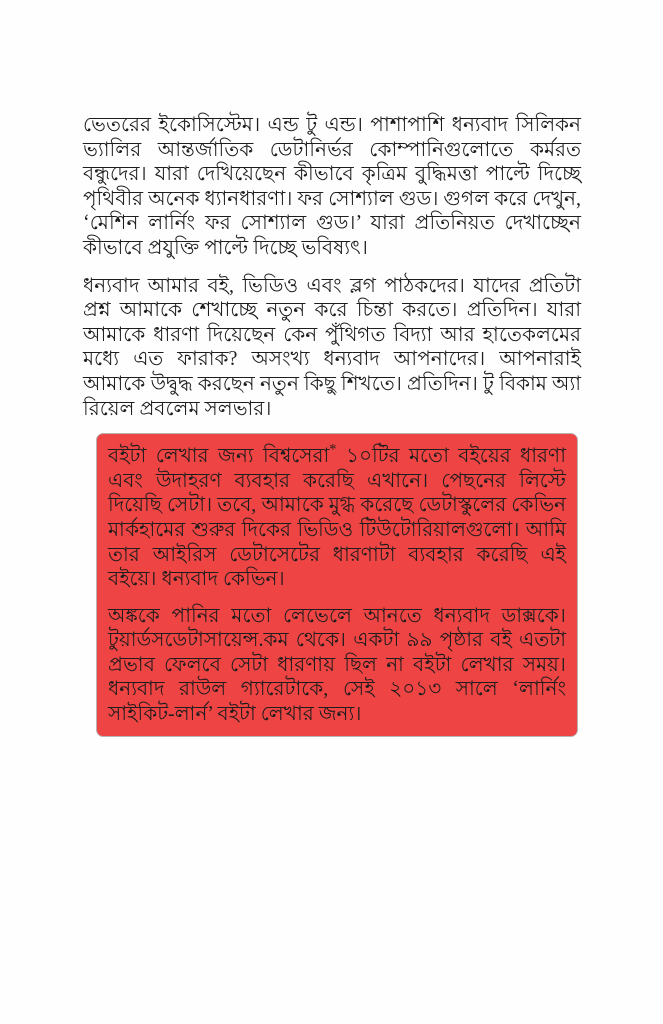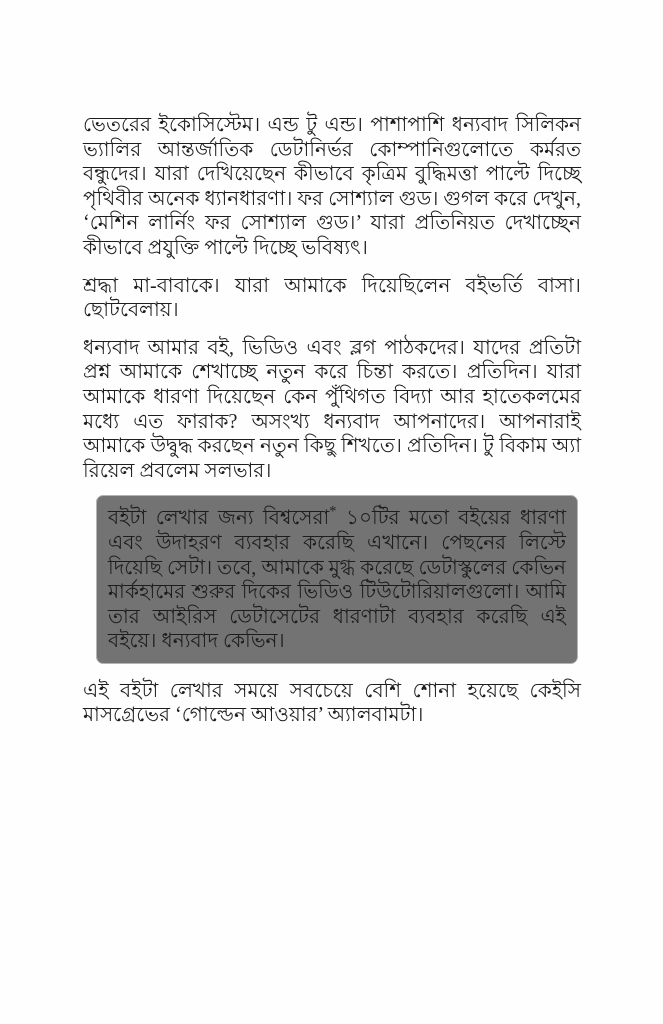--- a/index.html
+++ b/index.html
@@ -23,21 +23,21 @@
     width: 498px;
   }
   .body-para {
     font-size: 20px;
     line-height: 1.23;
     text-align: justify;
     margin: 0 0 13px 0;
     color: #1d1d1d;
   }
   .highlight-box {
-    background: #737373;
+    background: #ef4444;
     border: 1px solid #b4b4b4;
     border-radius: 7px;
     margin: 2px 3px 14px 13px;
     padding: 9px 11px 10px 11px;
   }
   .highlight-box .body-para {
     margin-bottom: 12px;
   }
   .highlight-box .body-para:last-child {
     margin-bottom: 0;
@@ -69,25 +69,24 @@
 </style>
 </head>
 <body>
 
 <div class="page">
   <div class="content">
 
     <p class="body-para">ভেতরের ইকোসিস্টেম। এন্ড টু এন্ড। পাশাপাশি ধন্যবাদ সিলিকন ভ্যালির আন্তর্জাতিক ডেটানির্ভর কোম্পানিগুলোতে কর্মরত বন্ধুদের। যারা দেখিয়েছেন কীভাবে কৃত্রিম বুদ্ধিমত্তা পাল্টে দিচ্ছে পৃথিবীর অনেক ধ্যানধারণা। ফর সোশ্যাল গুড। গুগল করে দেখুন, ‘মেশিন লার্নিং ফর সোশ্যাল গুড।’ যারা প্রতিনিয়ত দেখাচ্ছেন কীভাবে প্রযুক্তি পাল্টে দিচ্ছে ভবিষ্যৎ।</p>
 
 
-    <p class="body-para">শ্রদ্ধা মা-বাবাকে। যারা আমাকে দিয়েছিলেন বইভর্তি বাসা। ছোটবেলায়।</p>
 
     <p class="body-para">ধন্যবাদ আমার বই, ভিডিও এবং ব্লগ পাঠকদের। যাদের প্রতিটা প্রশ্ন আমাকে শেখাচ্ছে নতুন করে চিন্তা করতে। প্রতিদিন। যারা আমাকে ধারণা দিয়েছেন কেন পুঁথিগত বিদ্যা আর হাতেকলমের মধ্যে এত ফারাক? অসংখ্য ধন্যবাদ আপনাদের। আপনারাই আমাকে উদ্বুদ্ধ করছেন নতুন কিছু শিখতে। প্রতিদিন। টু বিকাম অ্যা রিয়েল প্রবলেম সলভার।</p>
 
     <div class="highlight-box">
       <p class="body-para"><span>বইটা লেখার জন্য বিশ্বসেরা</span><span class="sup-marker">*</span><span> ১০টির মতো বইয়ের ধারণা এবং উদাহরণ ব্যবহার করেছি এখানে। পেছনের লিস্টে দিয়েছি সেটা। তবে, আমাকে মুগ্ধ করেছে ডেটাস্কুলের কেভিন মার্কহামের শুরুর দিকের ভিডিও টিউটোরিয়ালগুলো। আমি তার আইরিস ডেটাসেটের ধারণাটা ব্যবহার করেছি এই বইয়ে। ধন্যবাদ কেভিন।</span></p>
+      <p class="body-para">অঙ্ককে পানির মতো লেভেলে আনতে ধন্যবাদ ডাক্সকে। টুয়ার্ডসডেটাসায়েন্স.কম থেকে। একটা ৯৯ পৃষ্ঠার বই এতটা প্রভাব ফেলবে সেটা ধারণায় ছিল না বইটা লেখার সময়। ধন্যবাদ রাউল গ্যারেটাকে, সেই ২০১৩ সালে ‘লার্নিং সাইকিট-লার্ন’ বইটা লেখার জন্য।</p>
     </div>
 
-    <p class="body-para">এই বইটা লেখার সময়ে সবচেয়ে বেশি শোনা হয়েছে কেইসি মাসগ্রেভের ‘গোল্ডেন আওয়ার’ অ্যালবামটা।</p>
 
   </div>
 
 </div>
 
 </body></html>

